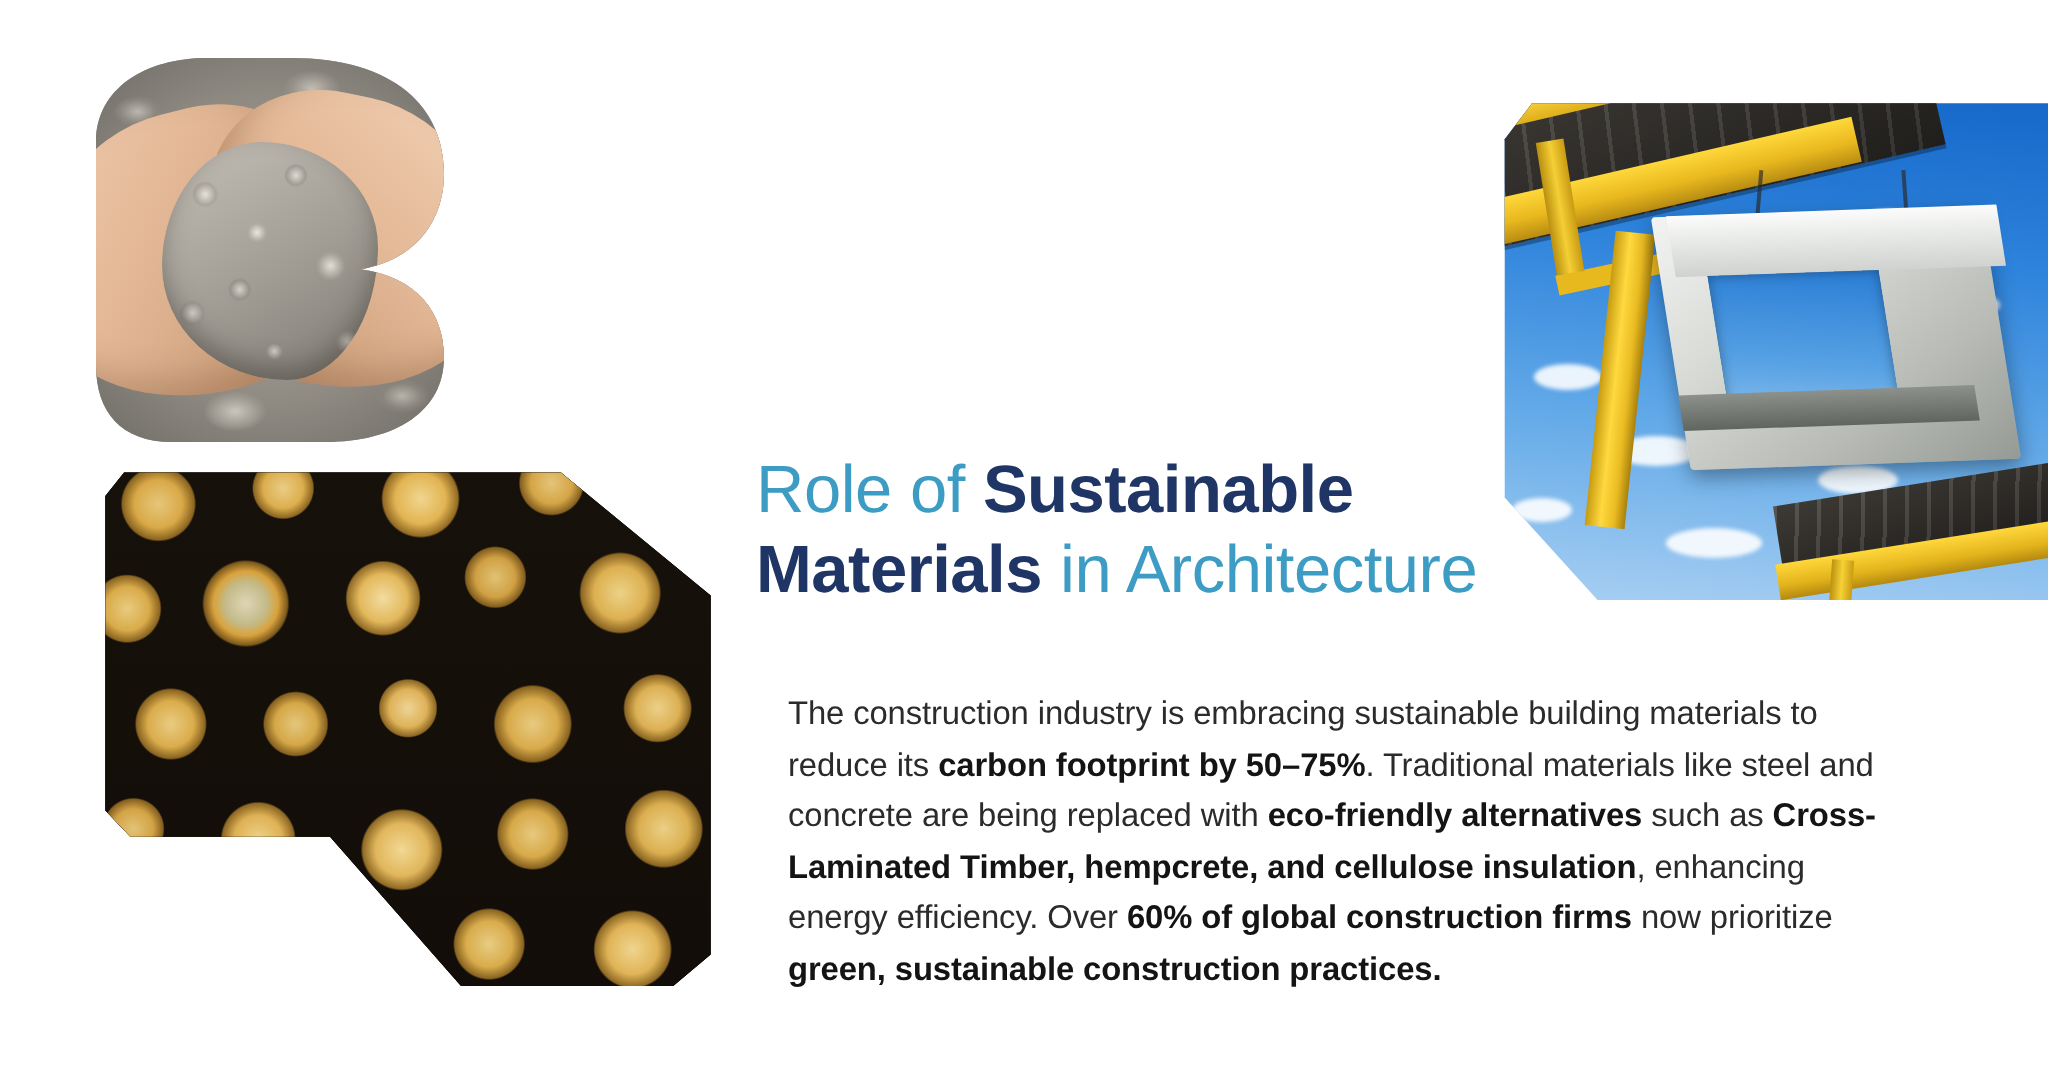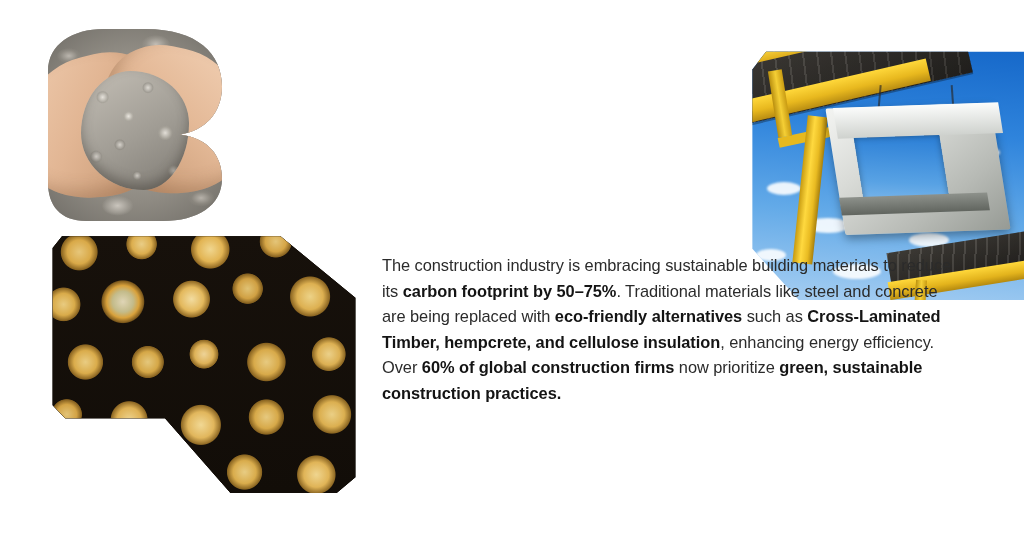--- a/index.html
+++ b/index.html
@@ -340,21 +340,21 @@
     line-height: 40px;
     letter-spacing: -0.25px;
     font-weight: 400;
     color: #3d9cc4;
     white-space: pre-wrap;
   }
   .headline .nv { color: #1e3566; font-weight: 700; }
   .headline .tl { color: #3d9cc4; font-weight: 400; }
 
   .body-copy {
-    margin: 4px;
+    margin: 16px;
     padding-top: 23px;
     font-family: "Liberation Sans", sans-serif;
     font-size: 16.4px;
     line-height: 25.6px;
     color: #2b2b2b;
     font-weight: 400;
     letter-spacing: -0.05px;
   }
   .body-copy b { font-weight: 700; color: #141414; }
 
@@ -422,18 +422,19 @@
     <div class="slab-inner"></div>
     <div class="slab-edge-dark"></div>
     <div class="deck-bot"></div>
     <div class="deck-bot-ribs"></div>
     <div class="beam-bot"></div>
     <div class="leg-bot"></div>
   </div>
 
   <div class="text-col">
 
+    <h1 class="headline"><span class="tl">Role of </span><span class="nv">Sustainable</span><br><span class="nv">Materials</span><span class="tl"> in Architecture</span></h1>
 
     <p class="body-copy"><span>The construction industry is embracing sustainable building materials to reduce its </span><b>carbon footprint by 50–75%</b><span>. Traditional materials like steel and concrete are being replaced with </span><b>eco-friendly alternatives</b><span> such as </span><b>Cross-Laminated Timber, hempcrete, and cellulose insulation</b><span>, enhancing energy efficiency. Over </span><b>60% of global construction firms</b><span> now prioritize </span><b>green, sustainable construction practices.</b></p>
 
   </div>
 
 </div>
 
 </body></html>

